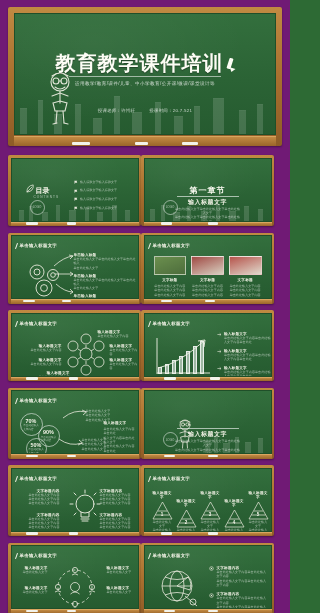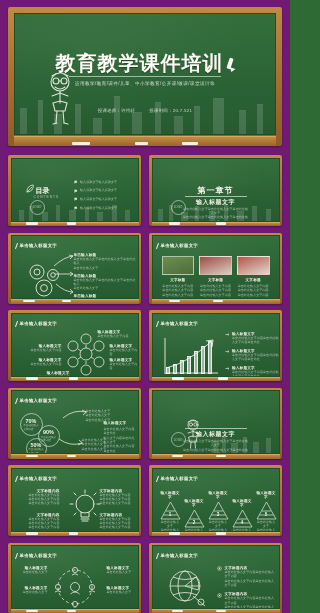--- a/index.html
+++ b/index.html
@@ -81,21 +81,21 @@
     position:absolute; left:0; right:0; top:94px; text-align:center;
     color:rgba(255,255,255,.72); font-size:4.4px; letter-spacing:.3px;
   }
   .hero-meta b { font-weight:400; display:inline-block; margin:0 7px; }
   .teacher {
     position:absolute; left:28px; bottom:8px; width:34px; height:56px; opacity:.9;
   }
 
   
   .grid { position:absolute; left:8px; top:155px; width:274px; }
-  .row { display:flex; gap:8px; margin-bottom:6.5px; }
+  .row { display:flex; margin-bottom:6.5px; }
   .thumb { width:133px; height:71px; position:relative; }
   .thumb .inner { left:2.5px; right:2.5px; top:2.5px; bottom:4.5px; }
   .thumb .ledge { left:2.5px; right:2.5px; height:4.5px; }
 
   
   .slide-head {
     position:absolute; left:8px; top:7px; color:#f4f4e8;
     font-size:4.4px; font-weight:700; letter-spacing:.3px; white-space:nowrap;
   }
   .slide-head:before{

